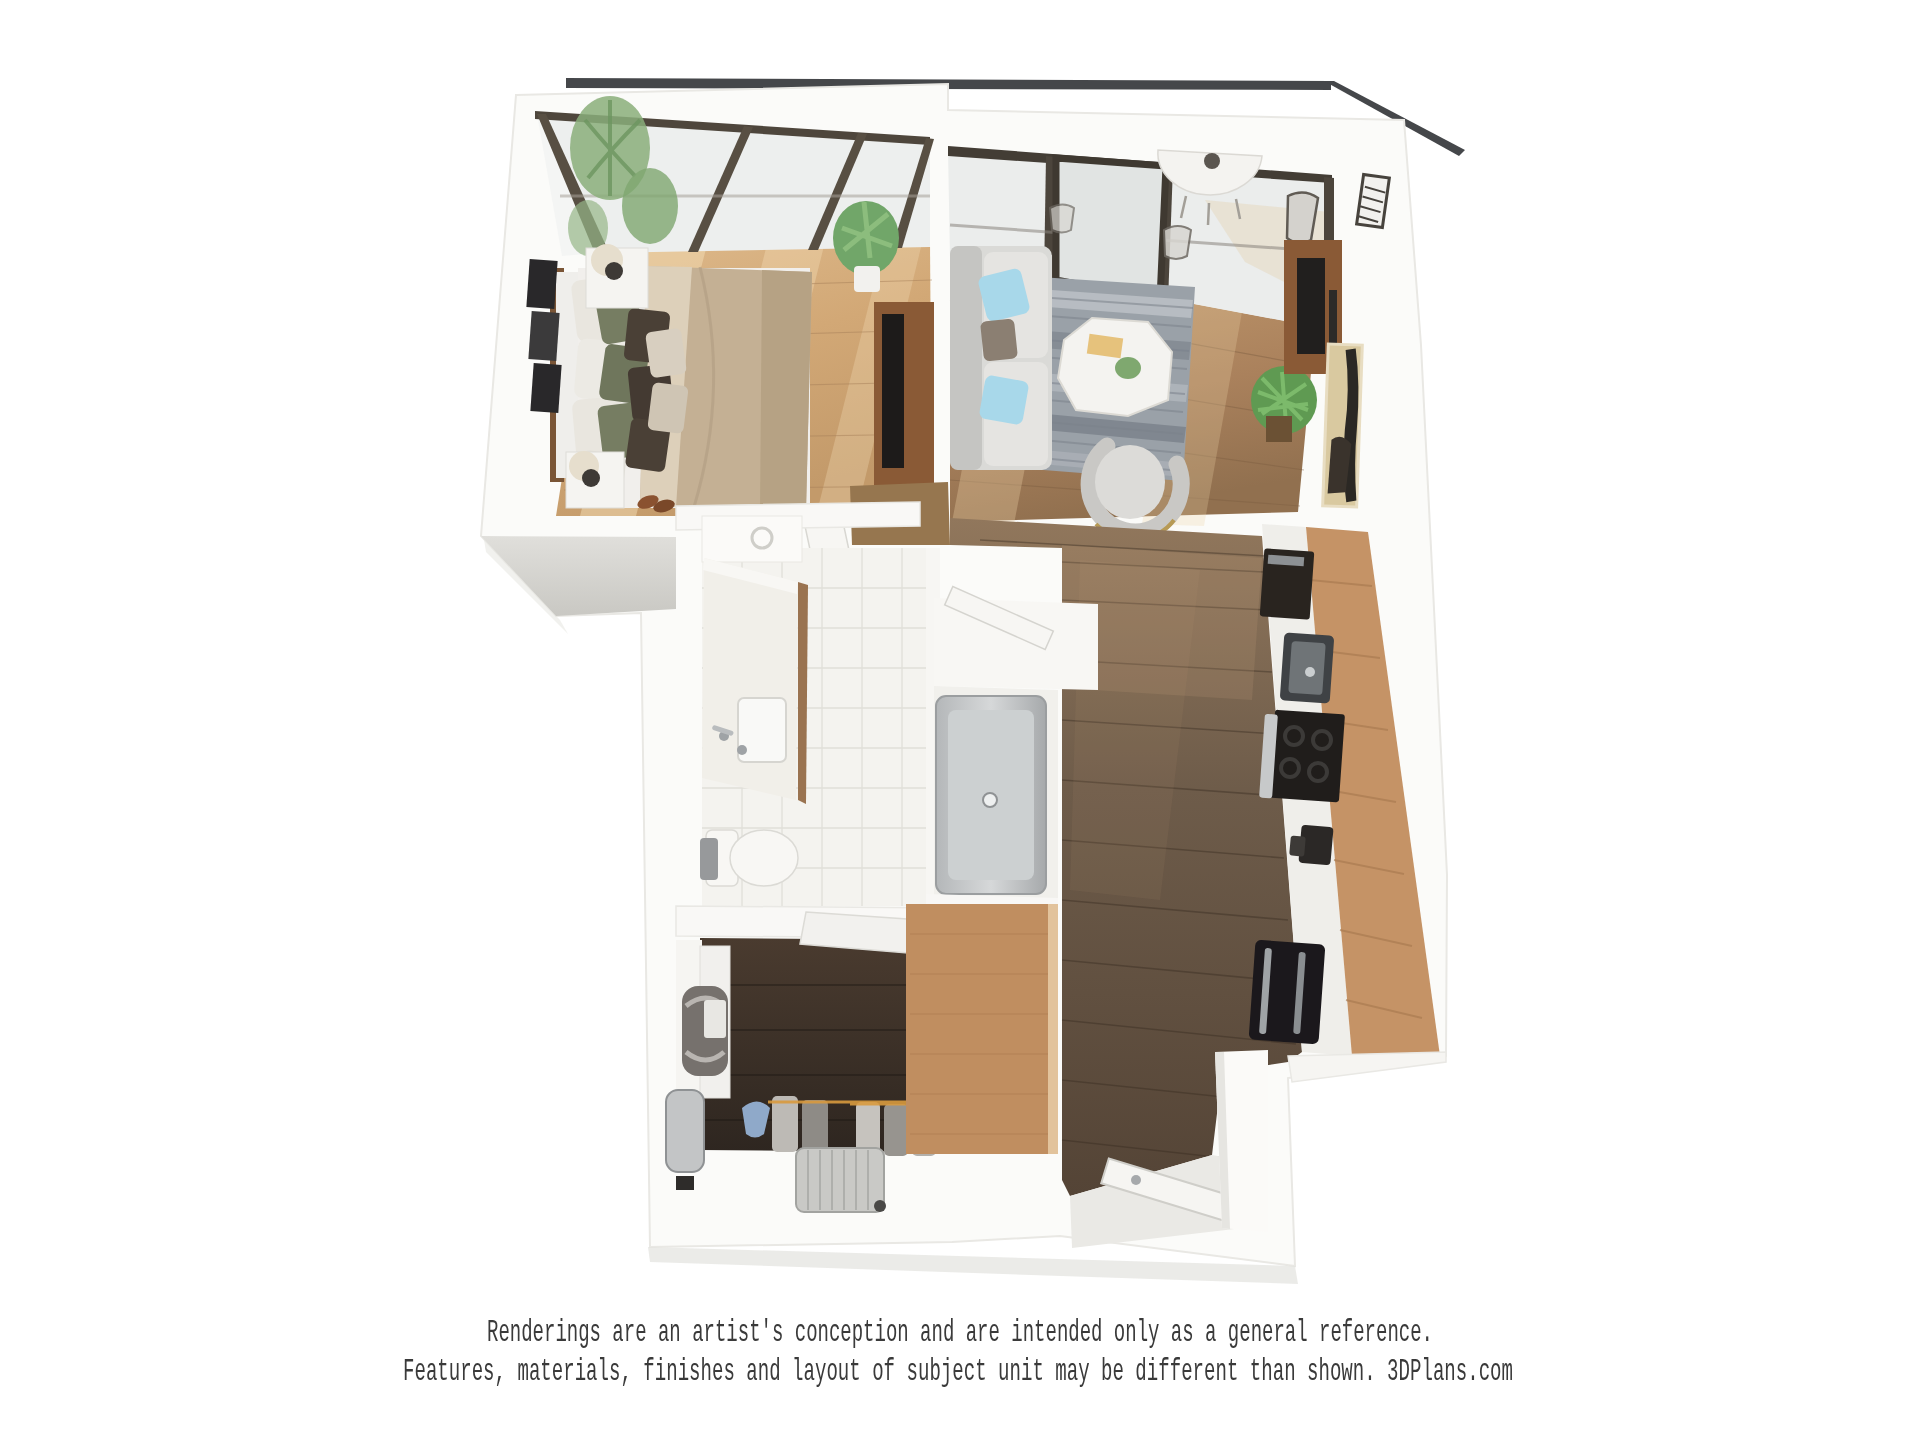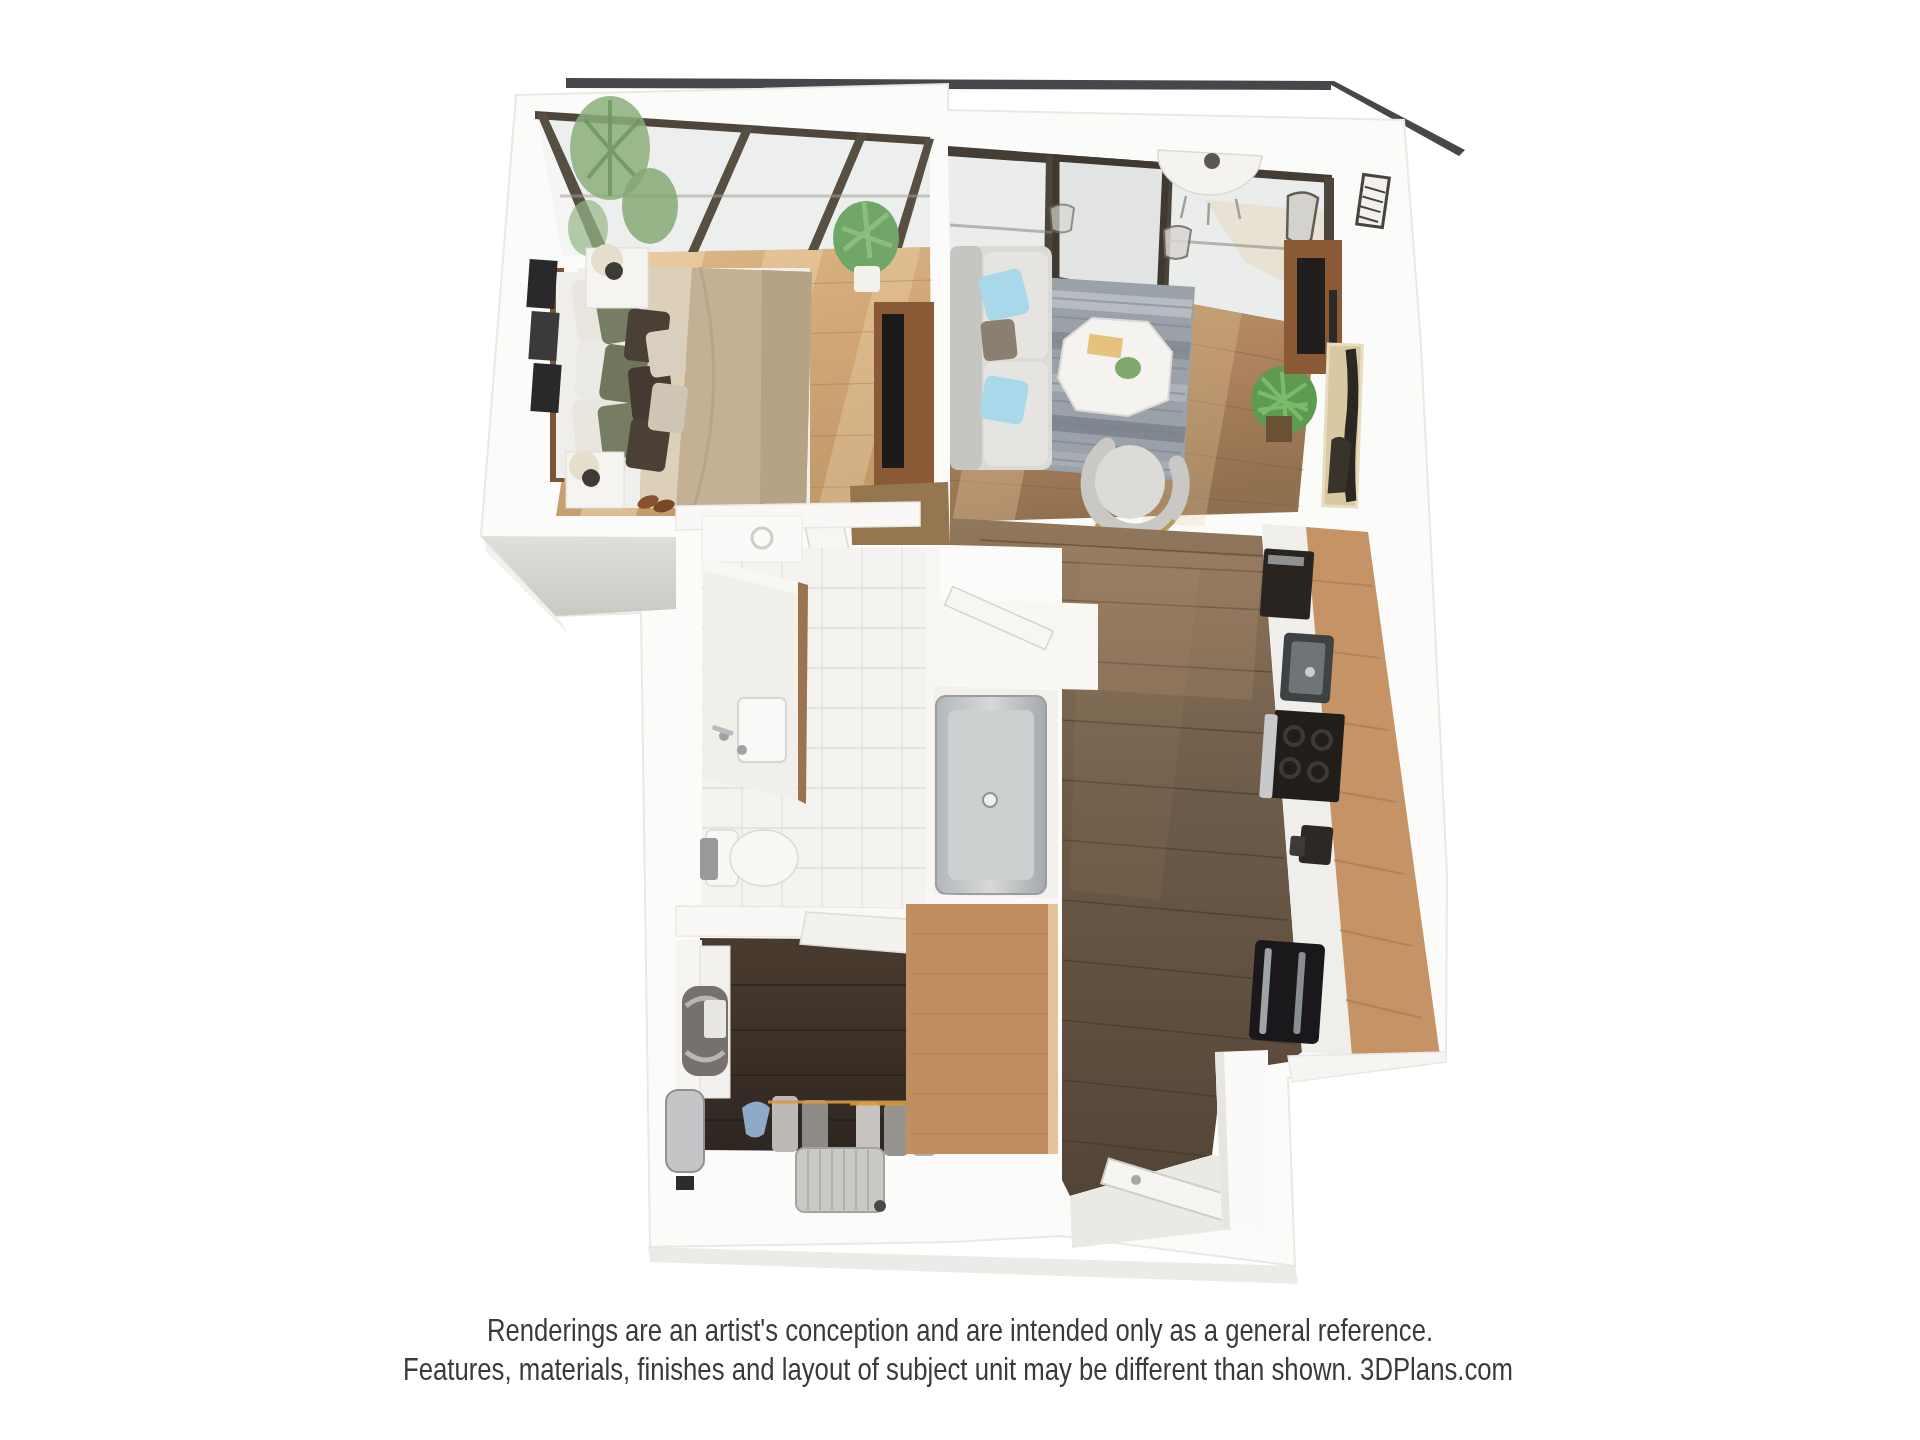--- a/index.html
+++ b/index.html
@@ -1,17 +1,17 @@
 <!DOCTYPE html>
 <html><head>
 <meta charset="utf-8">
 <style>
   html,body{margin:0;padding:0;background:#ffffff;}
   .page{position:relative;width:1920px;height:1440px;background:#fde047;overflow:hidden;
-        font-family:Liberation Sans, sans-serif;}
+        font-family:Liberation Mono, monospace;}
 </style>
 </head>
 <body>
 <div class="page">
 <svg width="1920" height="1440" viewBox="0 0 1920 1440">
 <defs>
   <linearGradient id="bedfloor" x1="0" y1="0" x2="0.4" y2="1">
     <stop offset="0" stop-color="#deba8c"></stop>
           <stop offset="0.5" stop-color="#d2a876"></stop>
           <stop offset="1" stop-color="#c39a6a"></stop>

